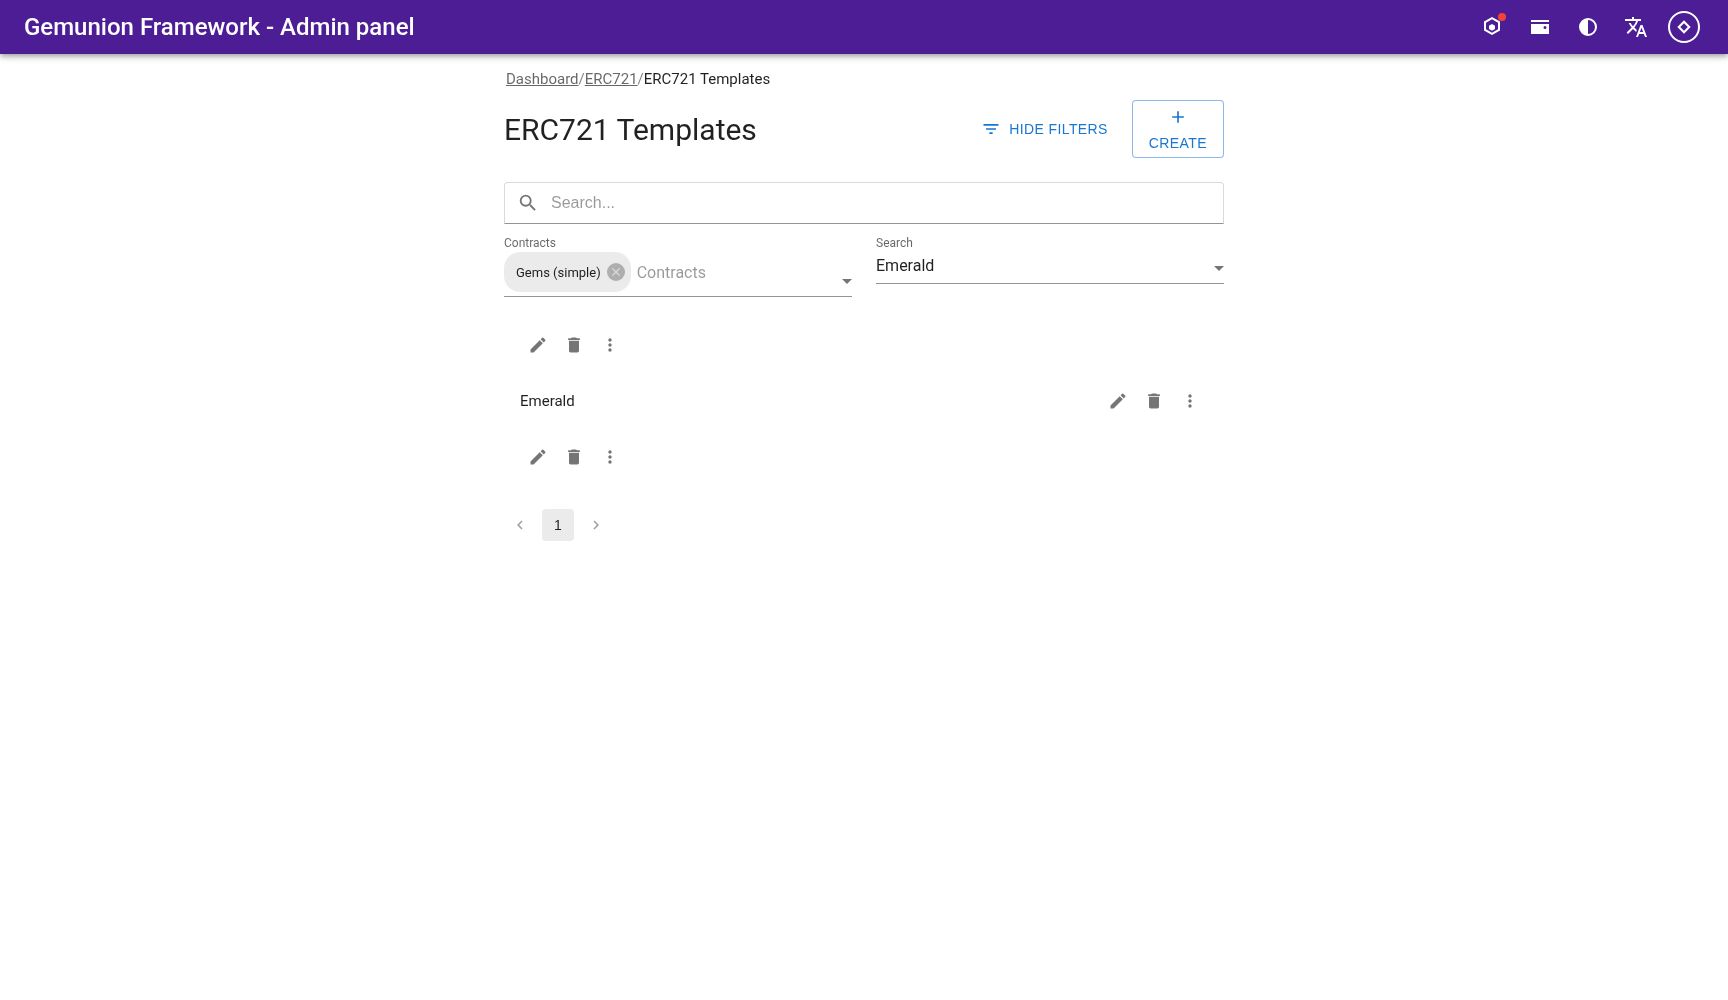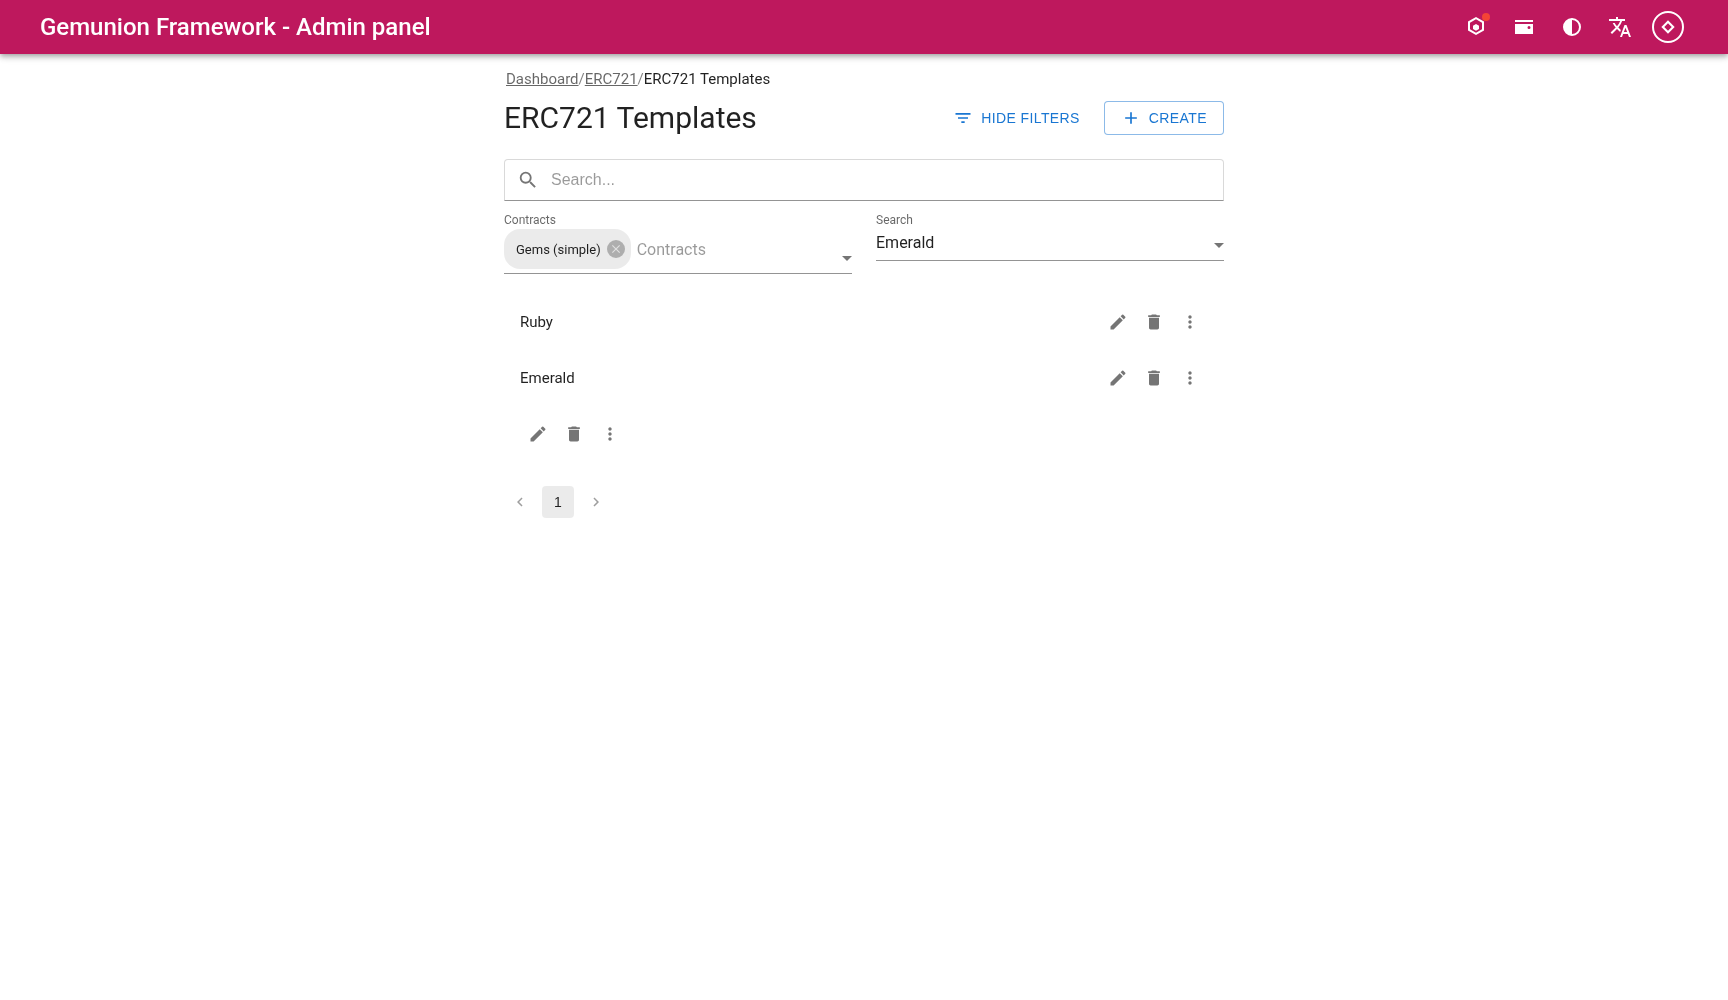--- a/index.html
+++ b/index.html
@@ -1,24 +1,24 @@
 <!DOCTYPE html>
 <html><head>
   <meta charset="utf-8">
   <style>
     * { box-sizing: border-box; margin: 0; padding: 0; }
     body { font-family: 'Roboto', 'Helvetica', 'Arial', sans-serif; background: #ffffff; color: rgba(0,0,0,0.87); }
     
     .app-bar {
-      background: #be185d;
+      background: #4c1d95;
       color: #ffffff;
       height: 54px;
       display: flex;
       align-items: center;
-      padding: 0 40px;
+      padding: 0 24px;
       box-shadow: 0px 2px 4px -1px rgba(0,0,0,0.2), 0px 4px 5px 0px rgba(0,0,0,0.14), 0px 1px 10px 0px rgba(0,0,0,0.12);
     }
     .app-bar-title { font-size: 24px; font-weight: 500; flex: 1; }
     .app-bar-icons { display: flex; gap: 8px; align-items: center; }
     .app-bar-icon { width: 40px; height: 40px; display: flex; align-items: center; justify-content: center; cursor: pointer; border-radius: 50%; position: relative; }
     .app-bar-icon svg { width: 24px; height: 24px; fill: #ffffff; }
     .notification-dot { position: absolute; top: 6px; right: 6px; width: 8px; height: 8px; background: #f44336; border-radius: 50%; }
     .avatar-circle { width: 32px; height: 32px; border: 2px solid #ffffff; border-radius: 50%; display: flex; align-items: center; justify-content: center; }
     .avatar-circle svg { width: 20px; height: 20px; fill: #ffffff; }
     
@@ -29,21 +29,21 @@
     .breadcrumb-sep { color: rgba(0,0,0,0.5); }
     .breadcrumb-current { color: rgba(0,0,0,0.87); }
     
     .page-header { display: flex; align-items: center; margin-bottom: 24px; }
     .page-title { font-size: 30px; font-weight: 400; flex: 1; color: rgba(0,0,0,0.87);}
     .header-actions { display: flex; gap: 16px; align-items: center; }
     
     .btn-text { display: flex; align-items: center; gap: 8px; color: #1976d2; font-size: 14px; font-weight: 500; text-transform: uppercase; letter-spacing: 0.4px; background: none; border: none; cursor: pointer; padding: 6px 8px; border-radius: 4px; text-align: center; }
     .btn-text svg { width: 20px; height: 20px; fill: #1976d2; }
     
-    .btn-outlined { display: flex; align-items: center; gap: 8px; color: #1976d2; font-size: 14px; font-weight: 500; text-transform: uppercase; letter-spacing: 0.4px; background: #fff; border: 1px solid rgba(25,118,210,0.5); cursor: pointer; padding: 6px 16px; border-radius: 4px; }
+    .btn-outlined { display: flex; align-items: center; gap: 8px; color: #1976d2; font-size: 14px; font-weight: 500; text-transform: uppercase; letter-spacing: 0.4px; background: #fff; border: 1px solid rgba(25,118,210,0.5); cursor: pointer; padding: 6px 16px; border-radius: 4px; flex-direction: column; }
     .btn-outlined svg { width: 20px; height: 20px; fill: #1976d2; }
     
     .search-box { position: relative; border: 1px solid rgba(0,0,0,0.15); border-bottom: 1px solid rgba(0,0,0,0.42); border-radius: 4px 4px 0 0; height: 42px; display: flex; align-items: center; padding: 0 12px; margin-bottom: 12px; }
     .search-box svg { width: 22px; height: 22px; fill: rgba(0,0,0,0.54); margin-right: 12px; }
     .search-box input { border: none; outline: none; flex: 1; font-size: 16px; color: rgba(0,0,0,0.87); background: transparent; }
     .search-box input::placeholder { color: rgba(0,0,0,0.4); }
     
     .filters-row { display: flex; gap: 24px; margin-bottom: 20px; }
     .filter-field { flex: 1; position: relative; }
     .filter-label { font-size: 12px; color: rgba(0,0,0,0.6); display: block; margin-bottom: 2px; }
@@ -165,21 +165,20 @@
         <span class="filter-value">Emerald</span>
         <span class="dropdown-arrow"><svg viewBox="0 0 10 5">
               <path d="M0 0l5 5 5-5z"></path>
             </svg></span>
       </div>
     </div>
   </div>
 
   <div class="list">
     <div class="list-item">
-      <span class="list-item-text">Ruby</span>
       <div class="list-item-actions">
         <button class="icon-btn">
             <svg viewBox="0 0 24 24">
               <path d="M3 17.25V21h3.75L17.81 9.94l-3.75-3.75L3 17.25zM20.71 7.04a.996.996 0 000-1.41l-2.34-2.34a.996.996 0 00-1.41 0l-1.83 1.83 3.75 3.75 1.83-1.83z"></path>
             </svg>
           </button>
         <button class="icon-btn">
             <svg viewBox="0 0 24 24">
               <path d="M6 19c0 1.1.9 2 2 2h8c1.1 0 2-.9 2-2V7H6v12zM19 4h-3.5l-1-1h-5l-1 1H5v2h14V4z"></path>
             </svg>

